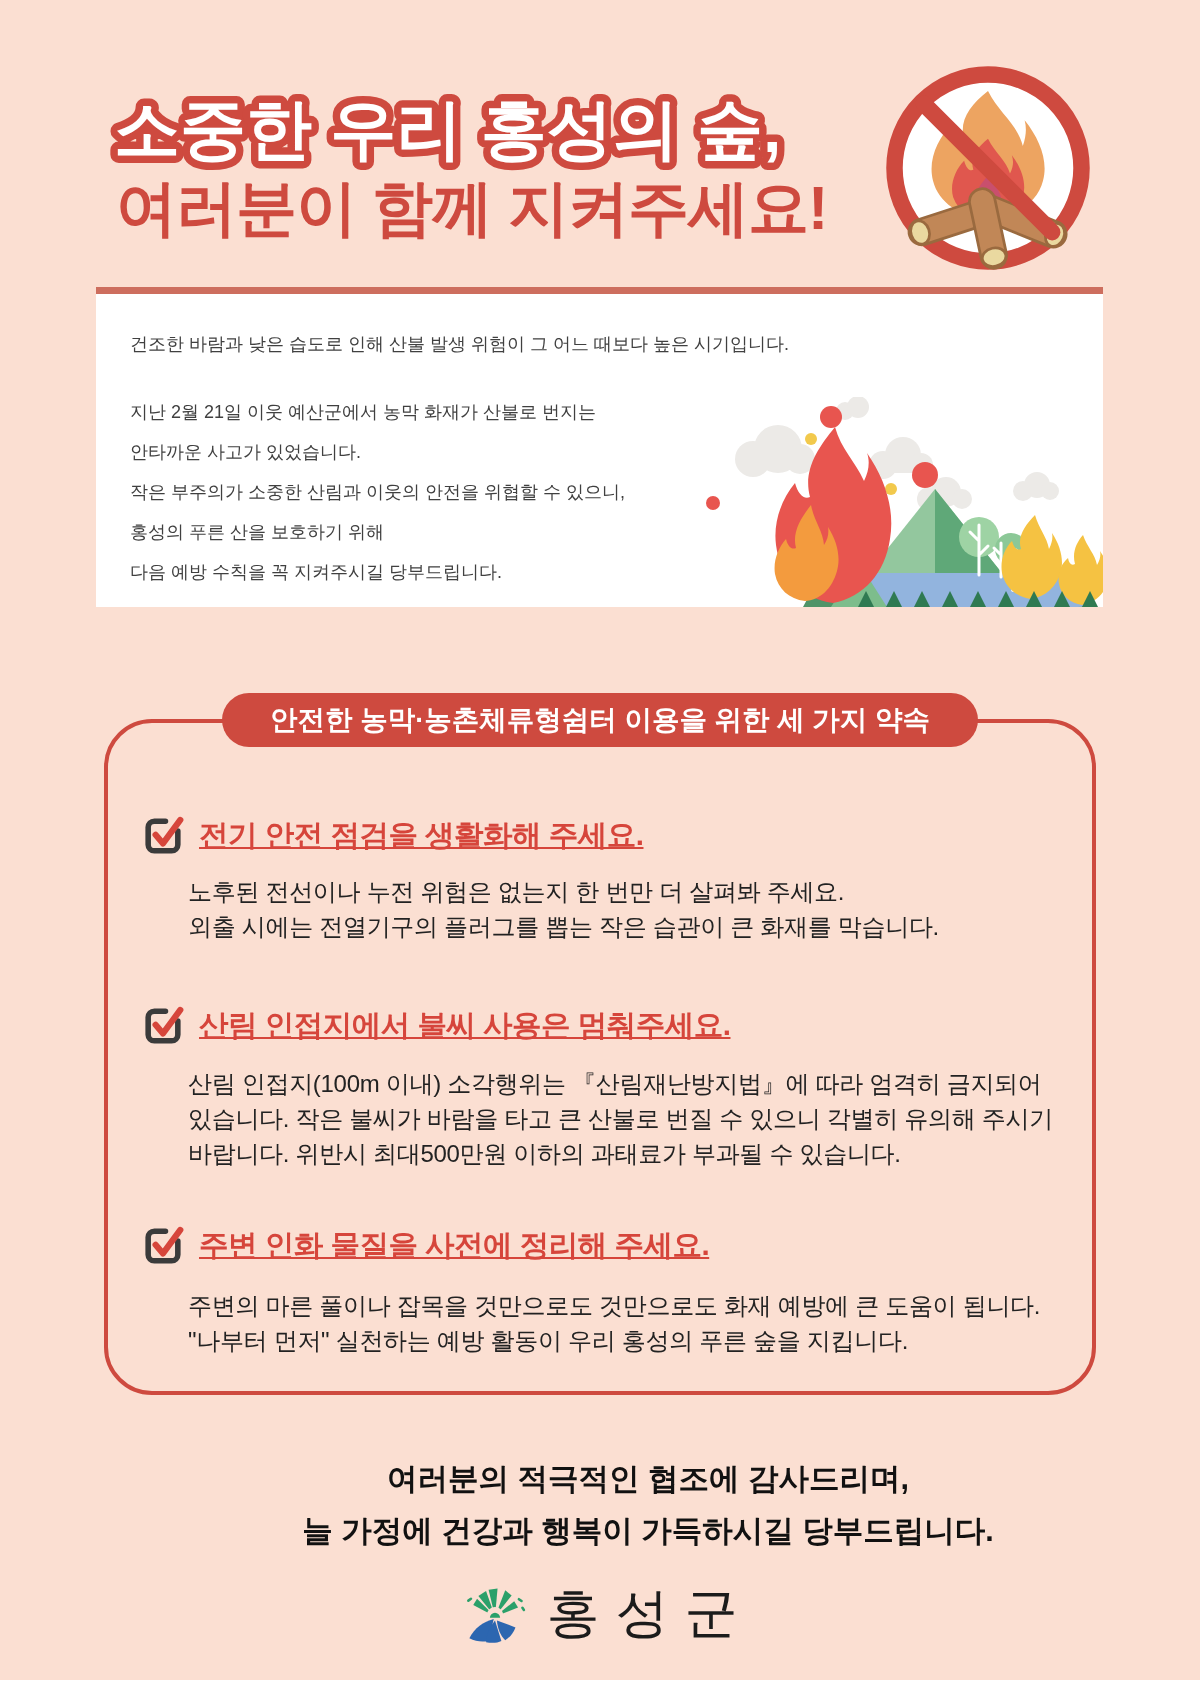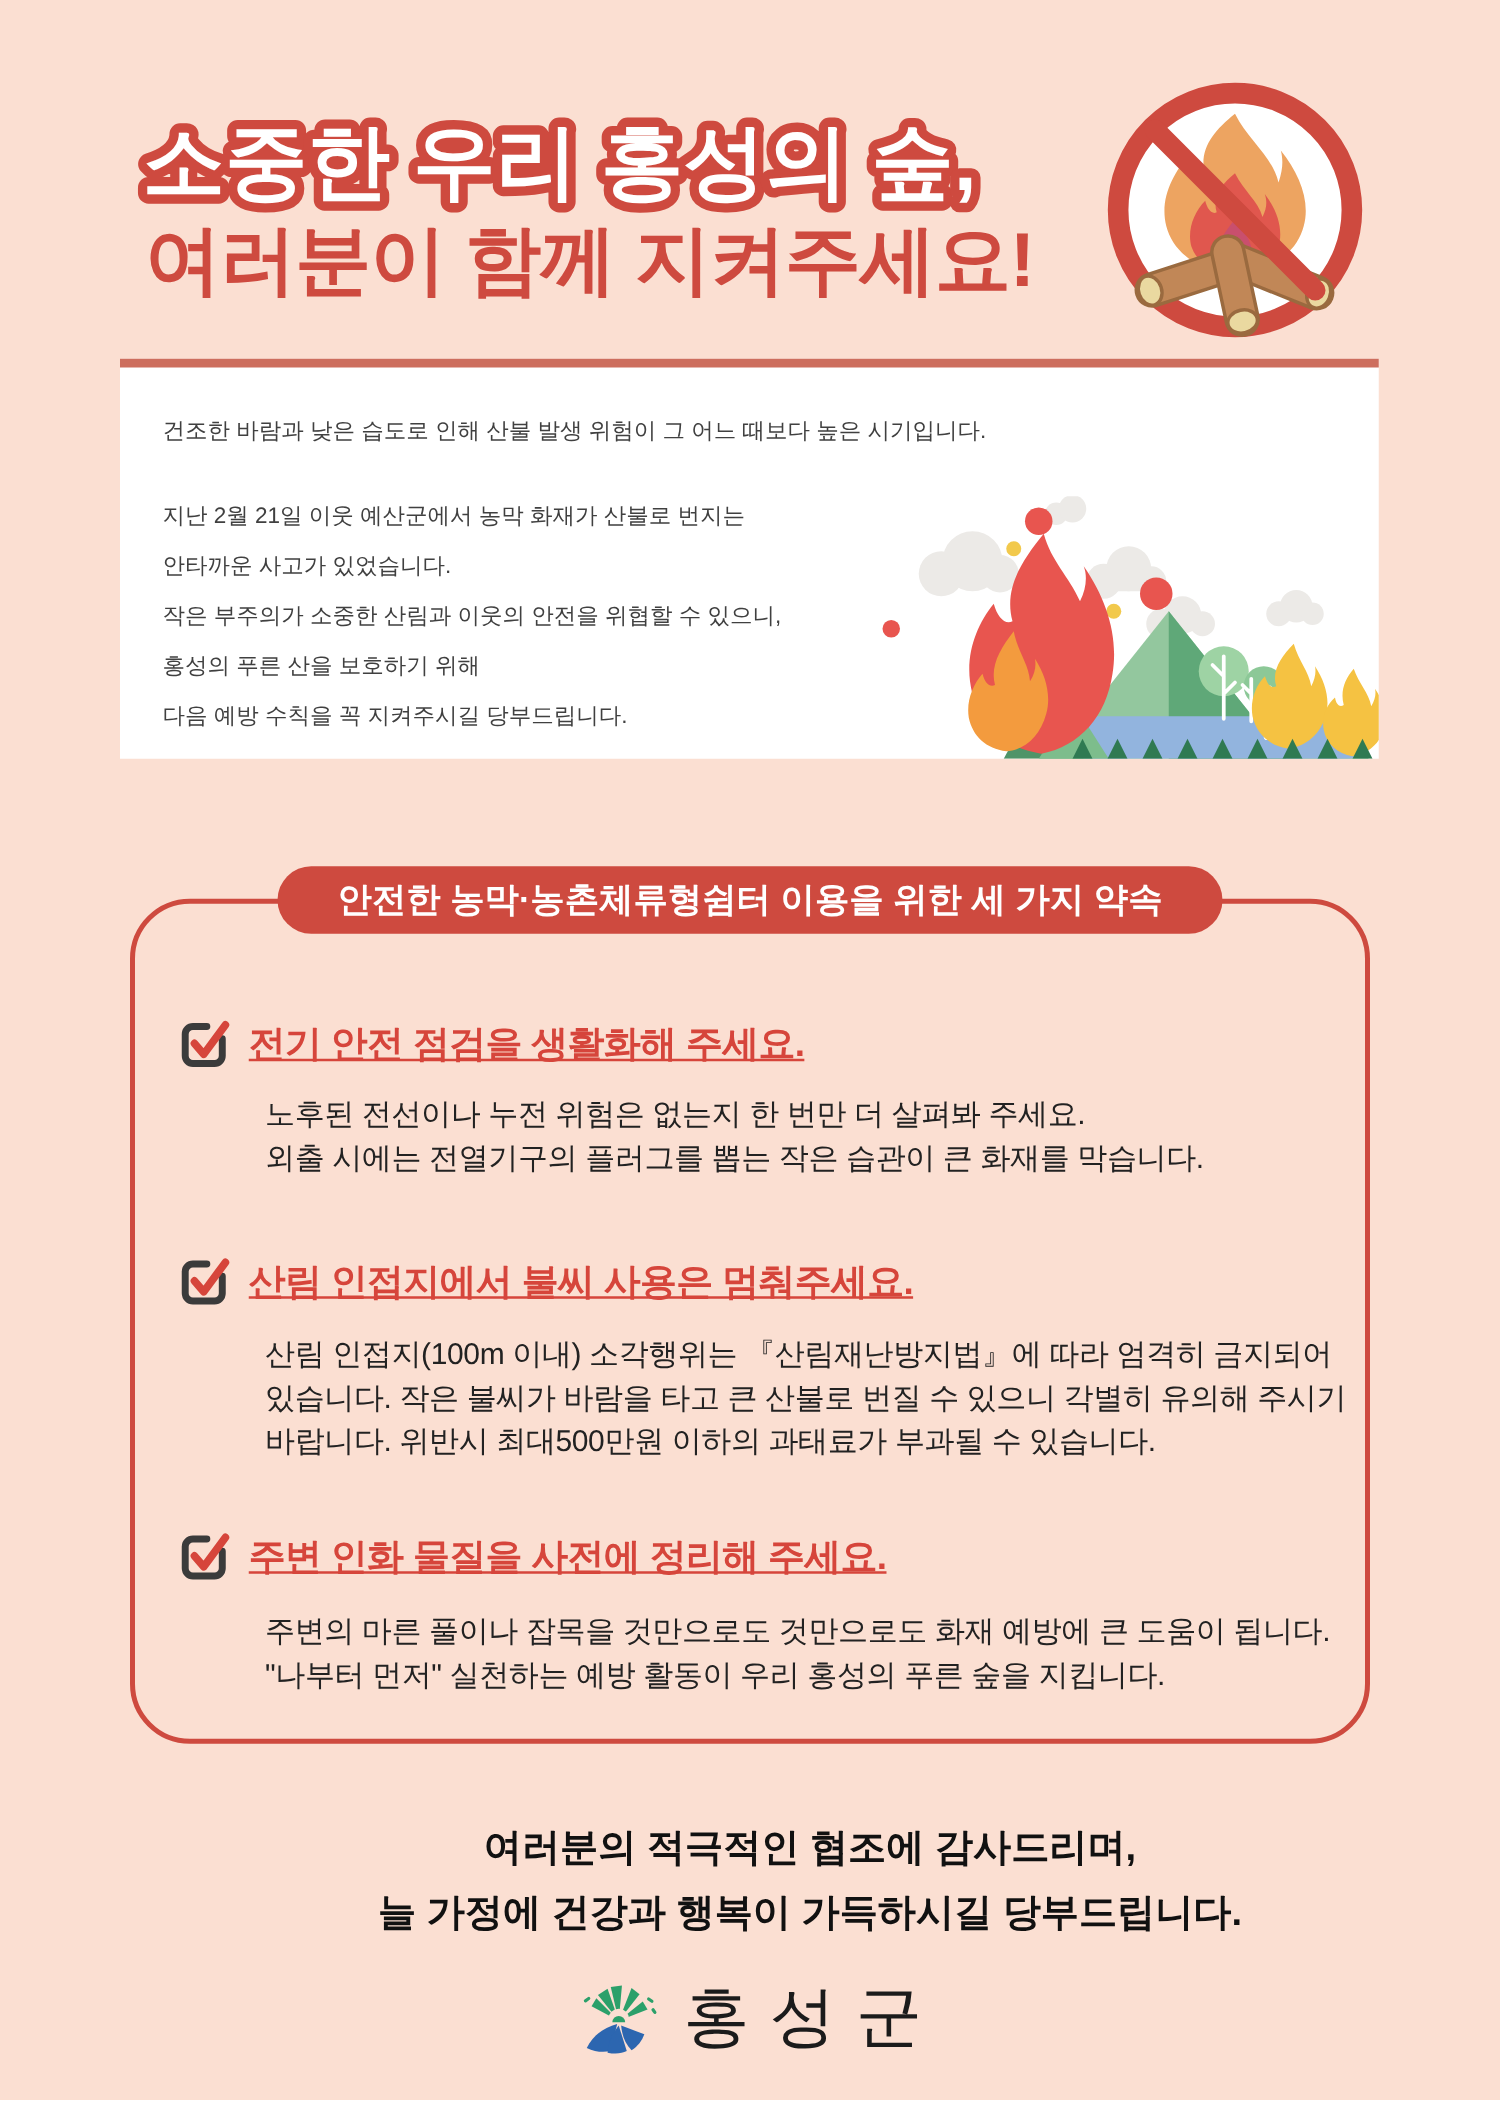--- a/index.html
+++ b/index.html
@@ -24,21 +24,21 @@
     font-size:27.5px;font-weight:800;line-height:54px;height:54px;padding:0 48px;
     border-radius:28px;white-space:nowrap;z-index:3;}
 
   
   .outline-box{left:104px;top:719px;width:992px;height:676px;border:4px solid #ce4a3f;
     border-radius:48px;box-sizing:border-box;background:transparent;z-index:1;}
 
   
   .check-row{display:flex;align-items:center;gap:15px;z-index:2;}
   .check-heading{color:#d6453b;font-size:29.5px;font-weight:800;letter-spacing:-0.5px;text-decoration:underline;}
-  .check-body{color:#222222;font-size:24px;font-weight:500;line-height:35px;letter-spacing:-0.3px;margin-left:24px;}
+  .check-body{color:#222222;font-size:24px;font-weight:500;line-height:35px;letter-spacing:-0.3px;}
 
   
   .closing{left:0;top:1452px;width:1200px;text-align:center;color:#111111;
     font-size:30.5px;font-weight:800;line-height:52px;margin-left:48px;}
 
   
   .logo-row{left:0;top:1578px;width:1200px;display:flex;justify-content:center;
     align-items:center;gap:20px;}
   .org-name{font-family:"DejaVu Serif", serif;font-size:53px;font-weight:400;color:#1b1b1b;
     letter-spacing:16px;margin-right:-16px;}

